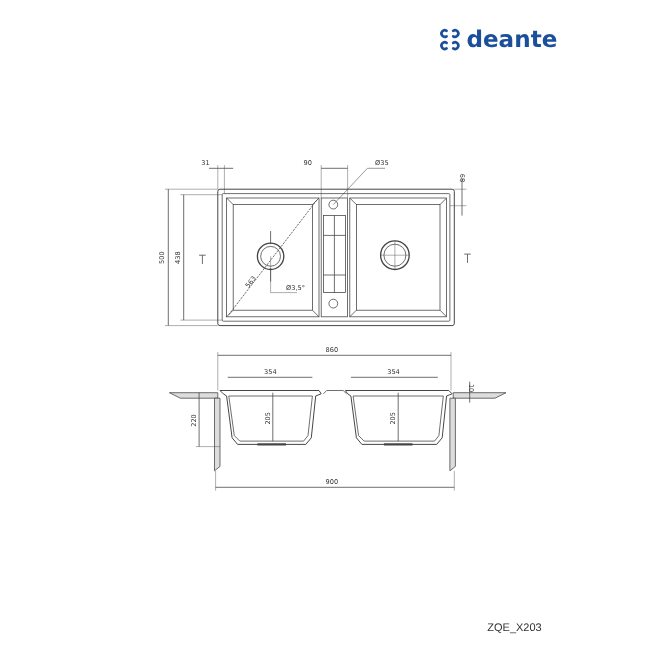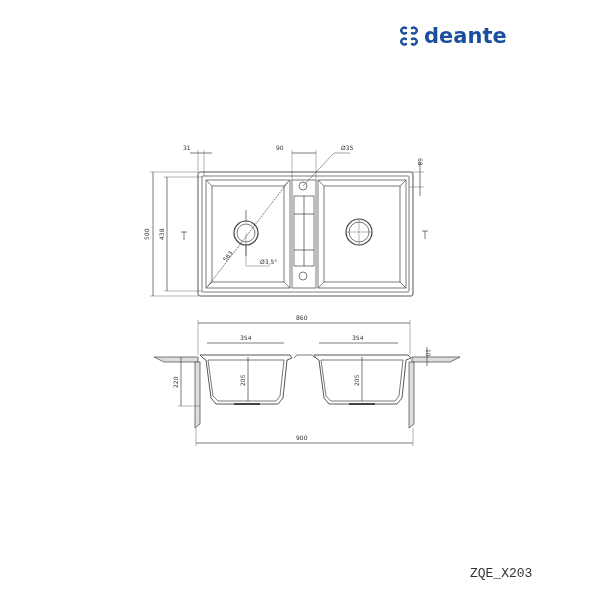--- a/index.html
+++ b/index.html
@@ -1,19 +1,19 @@
 <!DOCTYPE html>
 <html><head>
 <meta charset="utf-8">
 <style>
   html, body { margin: 0; padding: 0; background: #ffffff; }
   body { width: 600px; height: 600px; position: relative; overflow: hidden; font-family: "Liberation Sans", sans-serif; }
   .logo { position: absolute; left: 398px; top: 24px; display: flex; align-items: center; gap: 4px; }
   .logo-text { color: #1b4f9c; font-size: 21px; font-weight: bold; font-family: "DejaVu Sans", sans-serif; letter-spacing: 0px; }
-  .code { position: absolute; left: 470px; top: 566px; font-size: 13px; color: #333; font-family: Liberation Mono, monospace; }
+  .code { position: absolute; left: 443px; top: 566px; font-size: 10px; color: #333; font-family: Liberation Sans, sans-serif; }
   svg.drawing { position: absolute; left: 0; top: 0; }
   svg text { font-family: "DejaVu Sans", sans-serif; font-size: 6px; fill: #333; }
 </style>
 </head>
 <body>
 
 <div class="logo">
   <svg width="22" height="22" viewBox="0 0 22 22">
     <g fill="none" stroke="#1b4f9c" stroke-width="2.4" stroke-linecap="round">
       <path d="M8 3 a3 3 0 1 0 0 5"></path>

